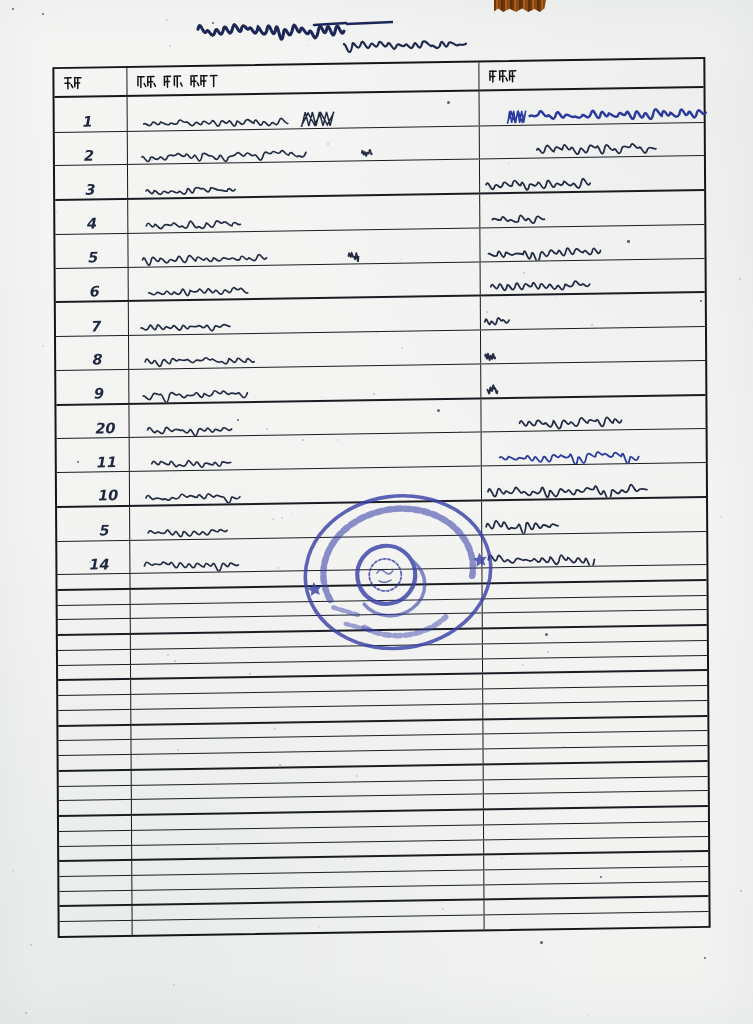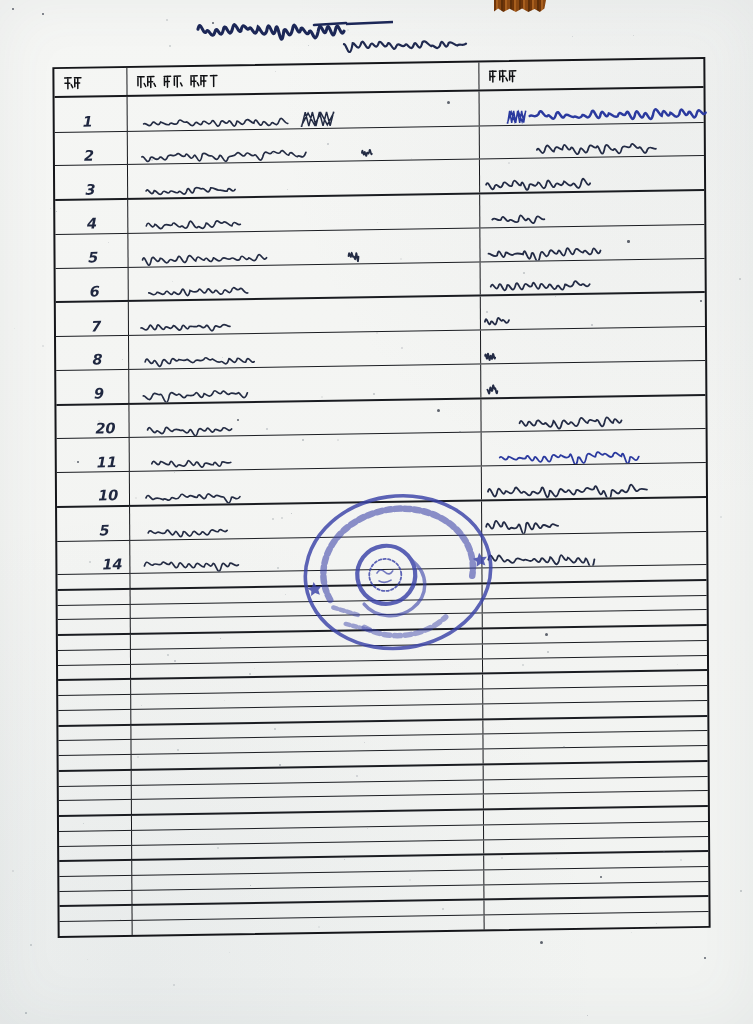--- a/index.html
+++ b/index.html
@@ -253,21 +253,21 @@
             <svg width="85" height="17" viewBox="0 0 85 17">
               <path d="M 2 10.2 C 4.6 4.5 7.4 13.5 10.8 10.0 C 13.4 8.1 16.2 13.9 19.6 9.5 C 22.2 2.7 25.0 17.7 28.3 10.7 C 31.0 4.0 33.8 23.1 37.1 9.6 C 39.7 7.5 42.6 18.9 45.9 11.5 C 48.5 5.0 51.3 16.1 54.7 11.7 C 57.3 6.0 60.1 18.0 63.4 10.7 C 66.1 4.5 68.9 11.7 72.2 9.9 C 74.9 4.5 77.7 13.5 81.0 8.9" fill="none" stroke="#242c44" stroke-width="1.7" stroke-linecap="round"></path>
             </svg>
           </div>
           <div class="cell c-sig" title="ኤሎሚያ" style="padding-left: 2px;">
             <svg width="78" height="19" viewBox="0 0 78 19">
               <path d="M 2 11.4 C 4.4 1.3 7.0 21.3 10.0 9.6 C 12.4 -1.4 15.0 14.8 18.0 10.9 C 20.4 -0.9 23.0 18.5 26.0 13.3 C 28.4 11.0 31.0 16.8 34.0 10.5 C 36.4 3.8 39.0 34.2 42.0 9.2 C 44.4 3.0 47.0 23.0 50.0 10.7 C 52.4 3.2 55.0 19.3 58.0 11.5 C 60.4 8.4 63.0 13.2 66.0 12.6 C 68.4 7.0 71.0 11.8 74.0 11.6" fill="none" stroke="#232b45" stroke-width="1.8" stroke-linecap="round"></path>
             </svg>
           </div>
         </div><div class="row">
-          <div class="cell c-num hand-num" style="padding-left: 45px;">14</div>
+          <div class="cell c-num hand-num" style="padding-left: 32px;">14</div>
           <div class="cell c-name" title="ሠብዬ ፖበተ" style="padding-left: 12px;">
             <svg width="100" height="17" viewBox="0 0 100 17">
               <path d="M 2 10.2 C 4.6 1.7 7.3 11.0 10.5 9.5 C 13.1 6.4 15.8 10.8 19.1 8.4 C 21.7 3.0 24.4 12.1 27.6 8.3 C 30.2 2.9 32.9 18.8 36.2 9.5 C 38.7 3.0 41.5 16.6 44.7 11.1 C 47.3 3.2 50.0 19.0 53.3 9.8 C 55.8 5.6 58.6 13.0 61.8 12.1 C 64.4 3.0 67.1 16.1 70.4 9.3 C 72.9 5.6 75.7 25.3 78.9 12.1 C 81.5 2.4 84.2 18.7 87.5 8.9 C 90.0 7.7 92.8 13.5 96.0 10.6" fill="none" stroke="#242c44" stroke-width="1.7" stroke-linecap="round"></path>
             </svg>
           </div>
           <div class="cell c-sig" title="ሠሣፕ ፖዝጎ" style="padding-left: 4px;">
             <svg width="112" height="19" viewBox="0 0 112 19">
               <path d="M 2 11.4 C 4.7 -1.2 7.5 19.4 10.8 10.0 C 13.5 1.3 16.3 17.2 19.7 12.7 C 22.3 8.8 25.1 19.1 28.5 12.9 C 31.1 7.7 34.0 12.4 37.3 12.5 C 40.0 10.0 42.8 15.5 46.2 12.5 C 48.8 7.3 51.6 20.5 55.0 10.9 C 57.7 8.6 60.5 21.9 63.8 9.8 C 66.5 9.4 69.3 23.5 72.7 13.2 C 75.3 -1.5 78.1 20.0 81.5 10.5 C 84.2 10.8 87.0 20.4 90.3 12.5 C 93.0 6.4 95.8 23.3 99.2 11.6 C 101.8 10.7 104.6 33.4 108.0 12.7" fill="none" stroke="#232b45" stroke-width="1.8" stroke-linecap="round"></path>
             </svg>
           </div>

